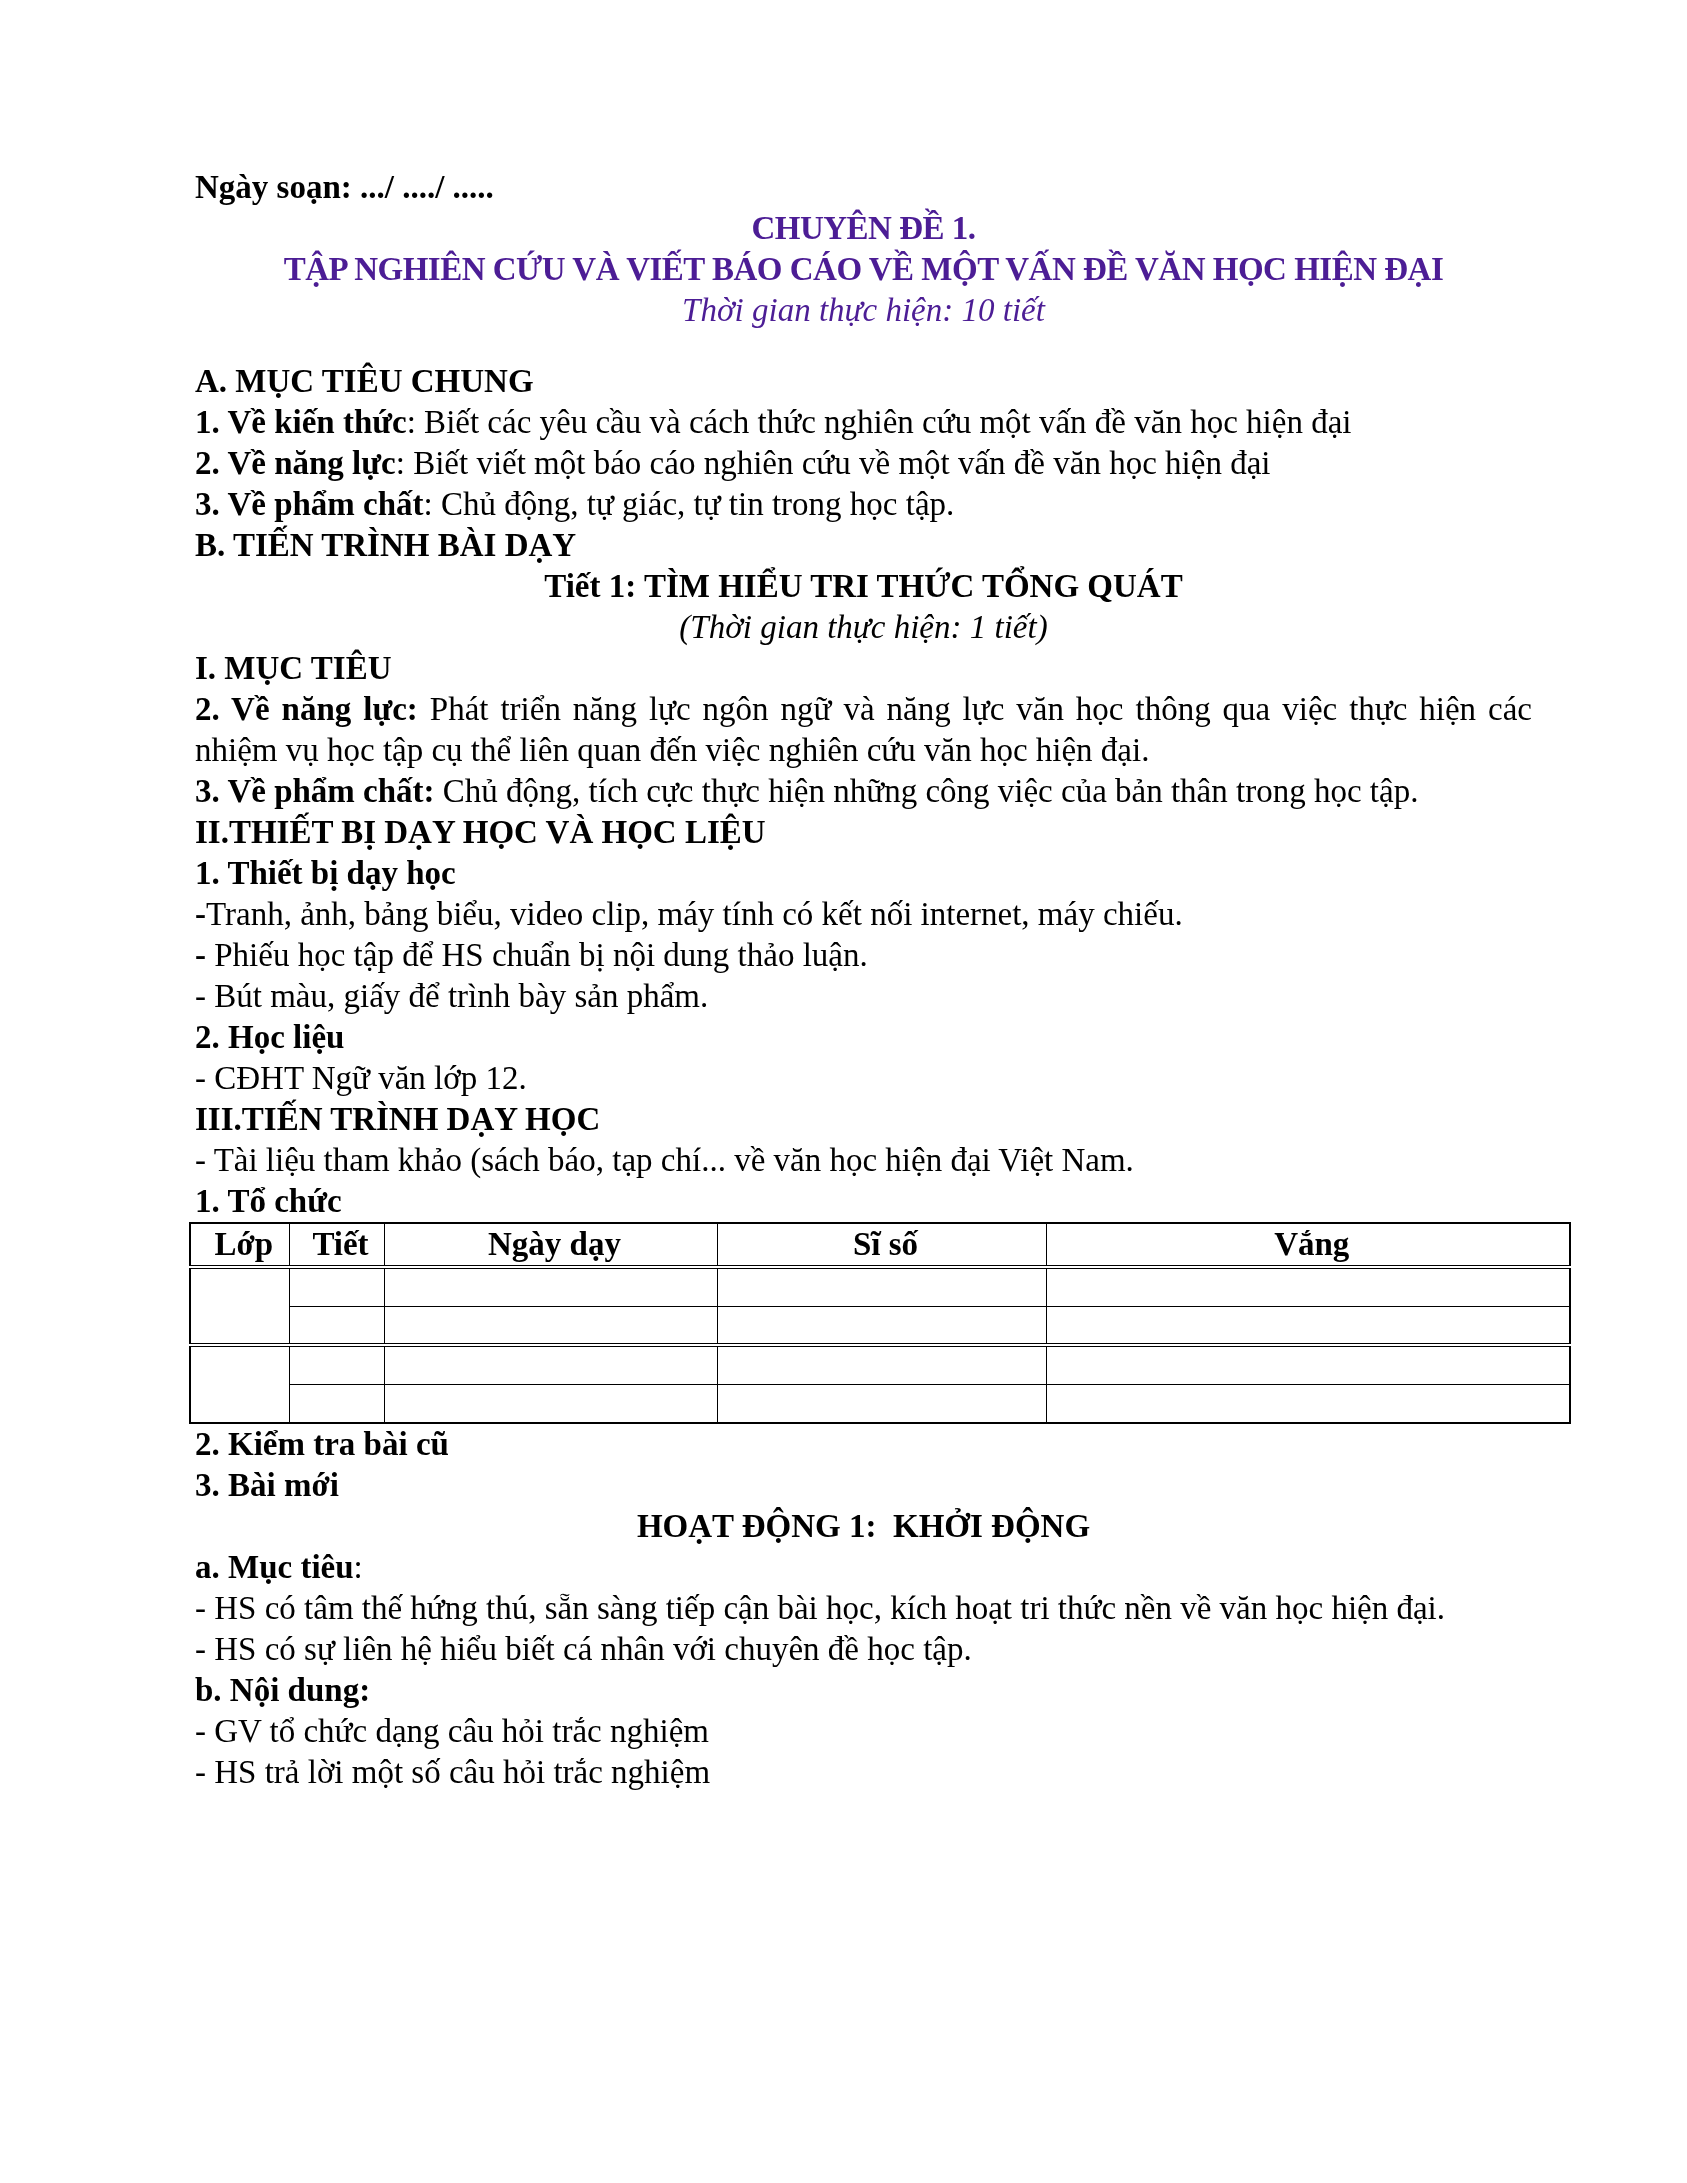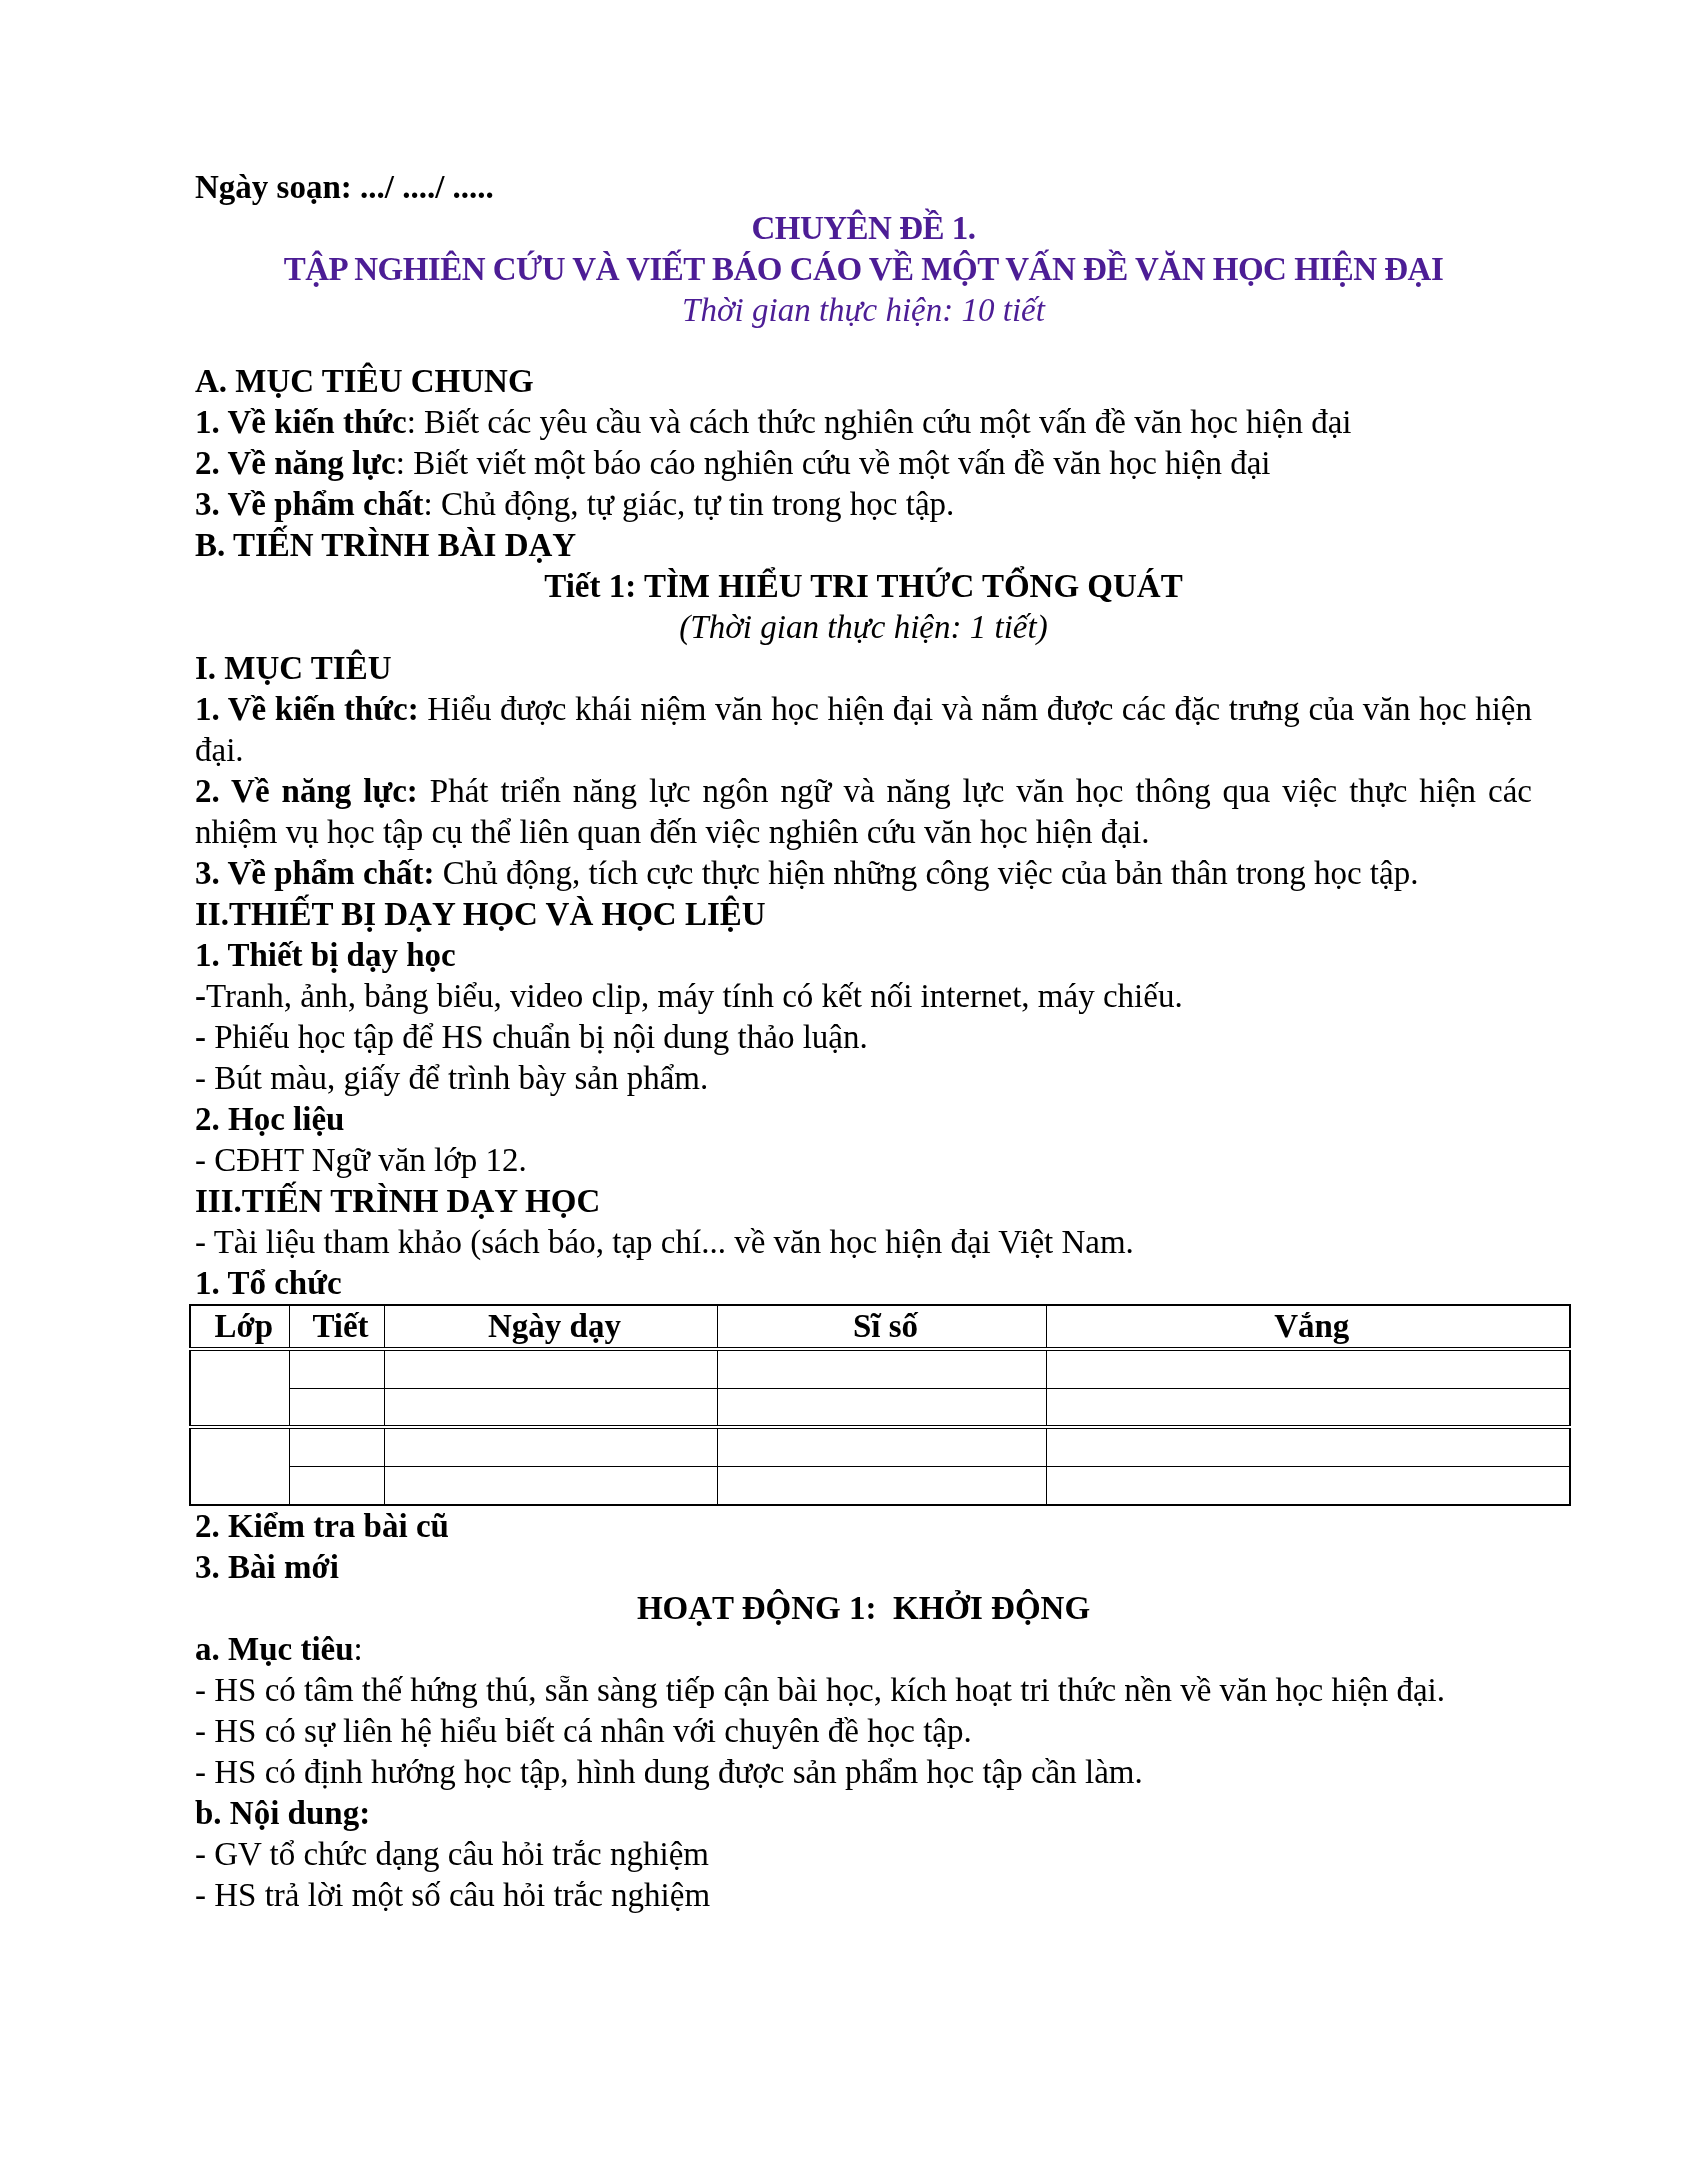--- a/index.html
+++ b/index.html
@@ -56,21 +56,20 @@
     <p class="line center red"><span class="i">Thời gian thực hiện: 10 tiết</span></p>
     <div class="spacer" style="height: 30px;"></div>
     <p class="line"><span class="b">A. MỤC TIÊU CHUNG</span></p>
     <p class="line"><span class="b">1. Về kiến thức</span><span>: Biết các yêu cầu và cách thức nghiên cứu một vấn đề văn học hiện đại</span></p>
     <p class="line"><span class="b">2. Về năng lực</span><span>: Biết viết một báo cáo nghiên cứu về một vấn đề văn học hiện đại</span></p>
     <p class="line"><span class="b">3. Về phẩm chất</span><span>: Chủ động, tự giác, tự tin trong học tập.</span></p>
     <p class="line"><span class="b">B. TIẾN TRÌNH BÀI DẠY</span></p>
     <p class="line center"><span class="b">Tiết 1: TÌM HIỂU TRI THỨC TỔNG QUÁT</span></p>
     <p class="line center"><span class="i">(Thời gian thực hiện: 1 tiết)</span></p>
     <p class="line"><span class="b">I. MỤC TIÊU</span></p>
-    <p class="line justify"><span class="b">1. Về kiến thức:</span><span> Hiểu được khái niệm văn học hiện đại và nắm được các đặc trưng của văn học hiện đại.</span></p>
     <p class="line justify"><span class="b">2. Về năng lực:</span><span> Phát triển năng lực ngôn ngữ và năng lực văn học thông qua việc thực hiện các nhiệm vụ học tập cụ thể liên quan đến việc nghiên cứu văn học hiện đại.</span></p>
     <p class="line justify"><span class="b">3. Về phẩm chất:</span><span> Chủ động, tích cực thực hiện những công việc của bản thân trong học tập.</span></p>
     <p class="line"><span class="b">II.THIẾT BỊ DẠY HỌC VÀ HỌC LIỆU</span></p>
     <p class="line"><span class="b">1. Thiết bị dạy học</span></p>
     <p class="line"><span class="b">-</span><span>Tranh, ảnh, bảng biểu, video clip, máy tính có kết nối internet, máy chiếu.</span></p>
     <p class="line"><span class="b">-</span><span> Phiếu học tập để HS chuẩn bị nội dung thảo luận.</span></p>
     <p class="line"><span>- Bút màu, giấy để trình bày sản phẩm.</span></p>
     <p class="line"><span class="b">2. Học liệu</span></p>
     <p class="line"><span>- CĐHT Ngữ văn lớp 12.</span></p>
     <p class="line"><span class="b">III.TIẾN TRÌNH DẠY HỌC</span></p>
@@ -121,18 +120,17 @@
           <td></td>
         </tr>
       </tbody>
     </table>
     <p class="line"><span class="b">2. Kiểm tra bài cũ</span></p>
     <p class="line"><span class="b">3. Bài mới</span></p>
     <p class="line center"><span class="b">HOẠT ĐỘNG 1:  KHỞI ĐỘNG</span></p>
     <p class="line"><span class="b">a. Mục tiêu</span><span>:</span></p>
     <p class="line justify"><span>- HS có tâm thế hứng thú, sẵn sàng tiếp cận bài học, kích hoạt tri thức nền về văn học hiện đại.</span></p>
     <p class="line"><span>- HS có sự liên hệ hiểu biết cá nhân với chuyên đề học tập.</span></p>
-    <p class="line"><span>- HS có định hướng học tập, hình dung được sản phẩm học tập cần làm.</span></p>
     <p class="line"><span class="b">b. Nội dung:</span></p>
     <p class="line"><span>- GV tổ chức dạng câu hỏi trắc nghiệm</span></p>
     <p class="line"><span>- HS trả lời một số câu hỏi trắc nghiệm</span></p>
   </div>
 
 
 </body></html>

